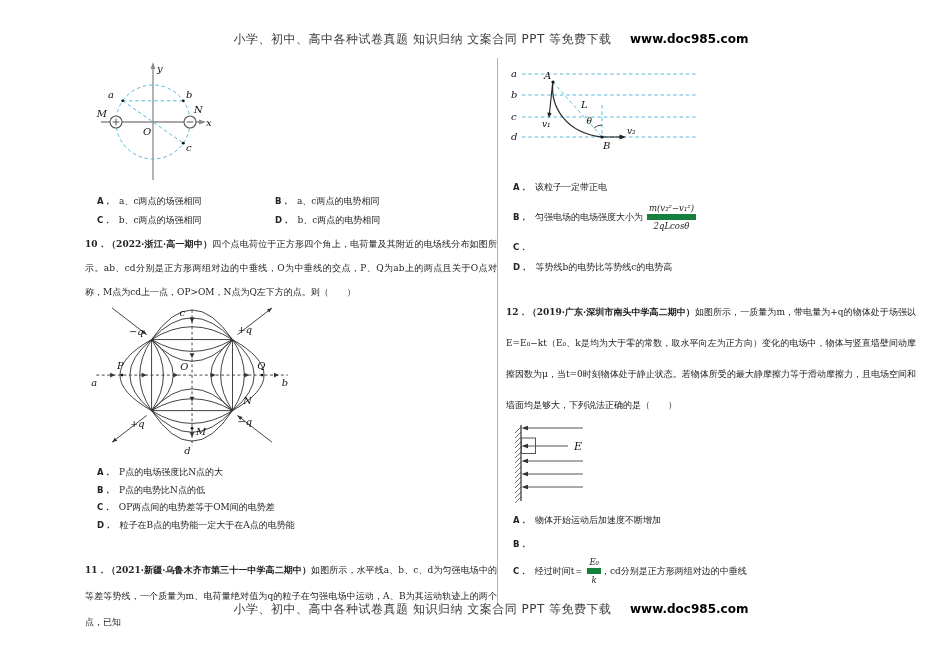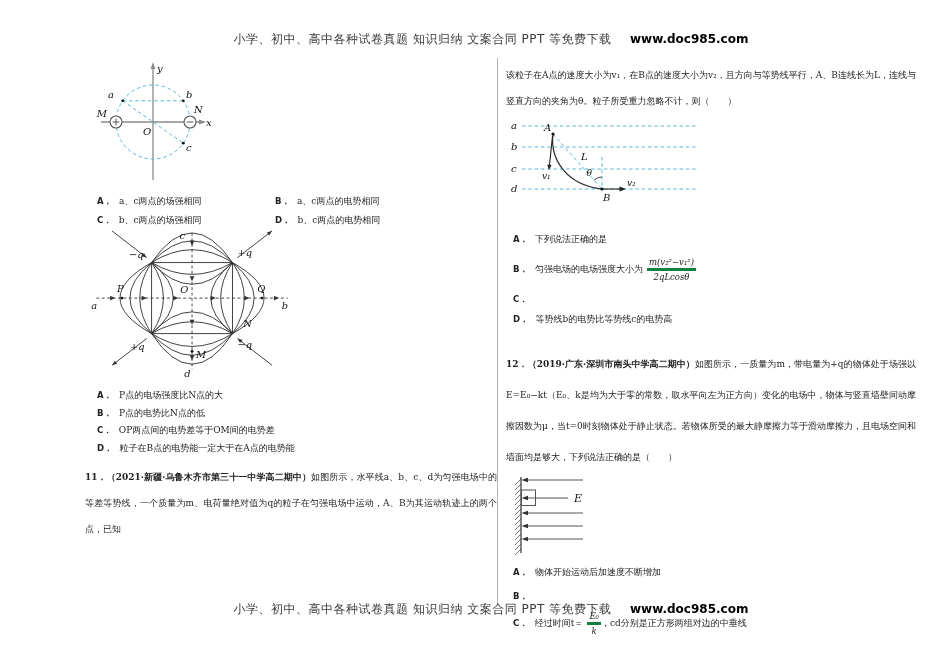--- a/index.html
+++ b/index.html
@@ -26,21 +26,21 @@
 
   .opt { font-size:9px; display:flex; align-items:center; margin:0; }
   .ol { font-weight:bold; font-family:"DejaVu Sans","Liberation Sans",sans-serif; font-size:8.5px; margin-right:7px; flex:none; }
   .optgrid { display:grid; grid-template-columns:178px auto; row-gap:6px; padding-left:12px; margin-top:5px; }
   .optlist  { padding-left:12px; }
   .optlist .opt { line-height:17.5px; }
   .optlist-r { padding-left:7px; }
   .optlist-r .opt { line-height:18px; }
 
   .frac { display:inline-flex; flex-direction:column; align-items:center; font-style:italic; font-size:8.5px; line-height:10px; margin-left:4px; }
-  .frac .num { border-bottom:3px solid #15803d; padding:0 2px 1px;text-align:right; }
+  .frac .num { border-bottom:6px solid #15803d; padding:0 2px 1px;text-align:right; }
   .frac .den { padding-top:1px;font-style:italic; }
 
   svg { display:block; }
   .dashblue { stroke:#5bb8da; stroke-width:1; fill:none; stroke-dasharray:3.5,2.8; }
   .dashblk  { stroke:#333; stroke-width:0.9; fill:none; stroke-dasharray:3,2.5; }
   .solidblk { stroke:#2b2b2b; stroke-width:0.9; fill:none; }
   .axis { stroke:#8a8a8a; stroke-width:1.3; fill:none; }
   .it { font-family:"DejaVu Serif","Liberation Serif",serif; font-style:italic; font-size:10px; fill:#111; }
   .it9 { font-family:"DejaVu Serif","Liberation Serif",serif; font-style:italic; font-size:9px; fill:#111; }
 </style>
@@ -94,20 +94,23 @@
     <div class="opt">
         <span class="ol">C．</span>
         <span class="ot">b、c两点的场强相同</span>
       </div>
     <div class="opt">
         <span class="ol">D．</span>
         <span class="ot">b、c两点的电势相同</span>
       </div>
   </div>
 
+  <p class="stem" style="margin-top:5px">
+    <b class="qb">10．</b><b class="qb">（2022·浙江·高一期中）</b><span>四个点电荷位于正方形四个角上，电荷量及其附近的电场线分布如图所示。ab、cd分别是正方形两组对边的中垂线，O为中垂线的交点，P、Q为ab上的两点且关于O点对称，M点为cd上一点，OP&gt;OM，N点为Q左下方的点。则（　　）</span>
+  </p>
 
   <svg width="215" height="150" viewBox="0 0 215 152" style="margin:2px 0 0 2px">
     <line class="dashblk" x1="105" y1="4" x2="105" y2="142"></line>
     <line class="dashblk" x1="8" y1="70" x2="202" y2="70"></line>
     <polygon points="105,17 102.6,12 107.4,12" fill="#333"></polygon>
     <polygon points="105,53 102.6,48 107.4,48" fill="#333"></polygon>
     <polygon points="105,97 102.6,92 107.4,92" fill="#333"></polygon>
     <polygon points="105,133 102.6,128 107.4,128" fill="#333"></polygon>
     <polygon points="27,70 22,67.6 22,72.4" fill="#333"></polygon>
     <polygon points="59,70 54,67.6 54,72.4" fill="#333"></polygon>
@@ -185,30 +188,27 @@
     <div class="opt">
         <span class="ol">C．</span>
         <span class="ot">OP两点间的电势差等于OM间的电势差</span>
       </div>
     <div class="opt">
         <span class="ol">D．</span>
         <span class="ot">粒子在B点的电势能一定大于在A点的电势能</span>
       </div>
   </div>
 
-  <p class="stem sp" style="margin-top:7px">
+  <p class="stem sp" style="margin-top:23px">
     <b class="qb">11．</b><b class="qb">（2021·新疆·乌鲁木齐市第三十一中学高二期中）</b><span>如图所示，水平线a、b、c、d为匀强电场中的等差等势线，一个质量为m、电荷量绝对值为q的粒子在匀强电场中运动，A、B为其运动轨迹上的两个点，已知</span>
   </p>
 </div>
 
 <div class="rcol">
 
-  <p class="stem sp">
-    <span>该粒子在A点的速度大小为v₁，在B点的速度大小为v₂，且方向与等势线平行，A、B连线长为L，连线与竖直方向的夹角为θ。粒子所受重力忽略不计，则（　　）</span>
-  </p>
 
   <svg width="195" height="95" viewBox="0 0 195 95" style="margin:5px 0 0 2px">
     <line class="dashblue" x1="14" y1="7" x2="190" y2="7"></line>
     <line class="dashblue" x1="14" y1="28" x2="190" y2="28"></line>
     <line class="dashblue" x1="14" y1="50" x2="190" y2="50"></line>
     <line class="dashblue" x1="14" y1="70" x2="190" y2="70"></line>
     <line class="dashblue" x1="45" y1="15" x2="94" y2="70"></line>
     <line class="dashblue" x1="94" y1="38" x2="94" y2="70"></line>
     <path class="solidblk" style="stroke-width:1.2" d="M45,15 C 42,40 58,66 94,70"></path>
     <path d="M86,61 A12,12 0 0 1 94,58" fill="none" stroke="#333" stroke-width="0.9"></path>
@@ -226,21 +226,21 @@
     <text class="it" x="95" y="82">B</text>
     <text class="it" x="73" y="41">L</text>
     <text class="it9" x="84" y="57" text-anchor="end">θ</text>
     <text class="it9" x="34" y="60">v₁</text>
     <text class="it9" x="119" y="67">v₂</text>
   </svg>
 
   <div class="optlist-r" style="margin-top:16px">
     <div class="opt">
         <span class="ol">A．</span>
-        <span class="ot">下列说法正确的是</span>
+        <span class="ot">该粒子一定带正电</span>
       </div>
     <div class="opt" style="margin-top:6px; height:30px">
       <span class="ol">B．</span>
       <span class="ot">匀强电场的电场强度大小为</span>
       <span class="frac">
         <span class="num">m(v₂²−v₁²)</span>
         <span class="den">2qLcosθ</span>
       </span>
     </div>
     <div class="opt" style="margin-top:6px">

